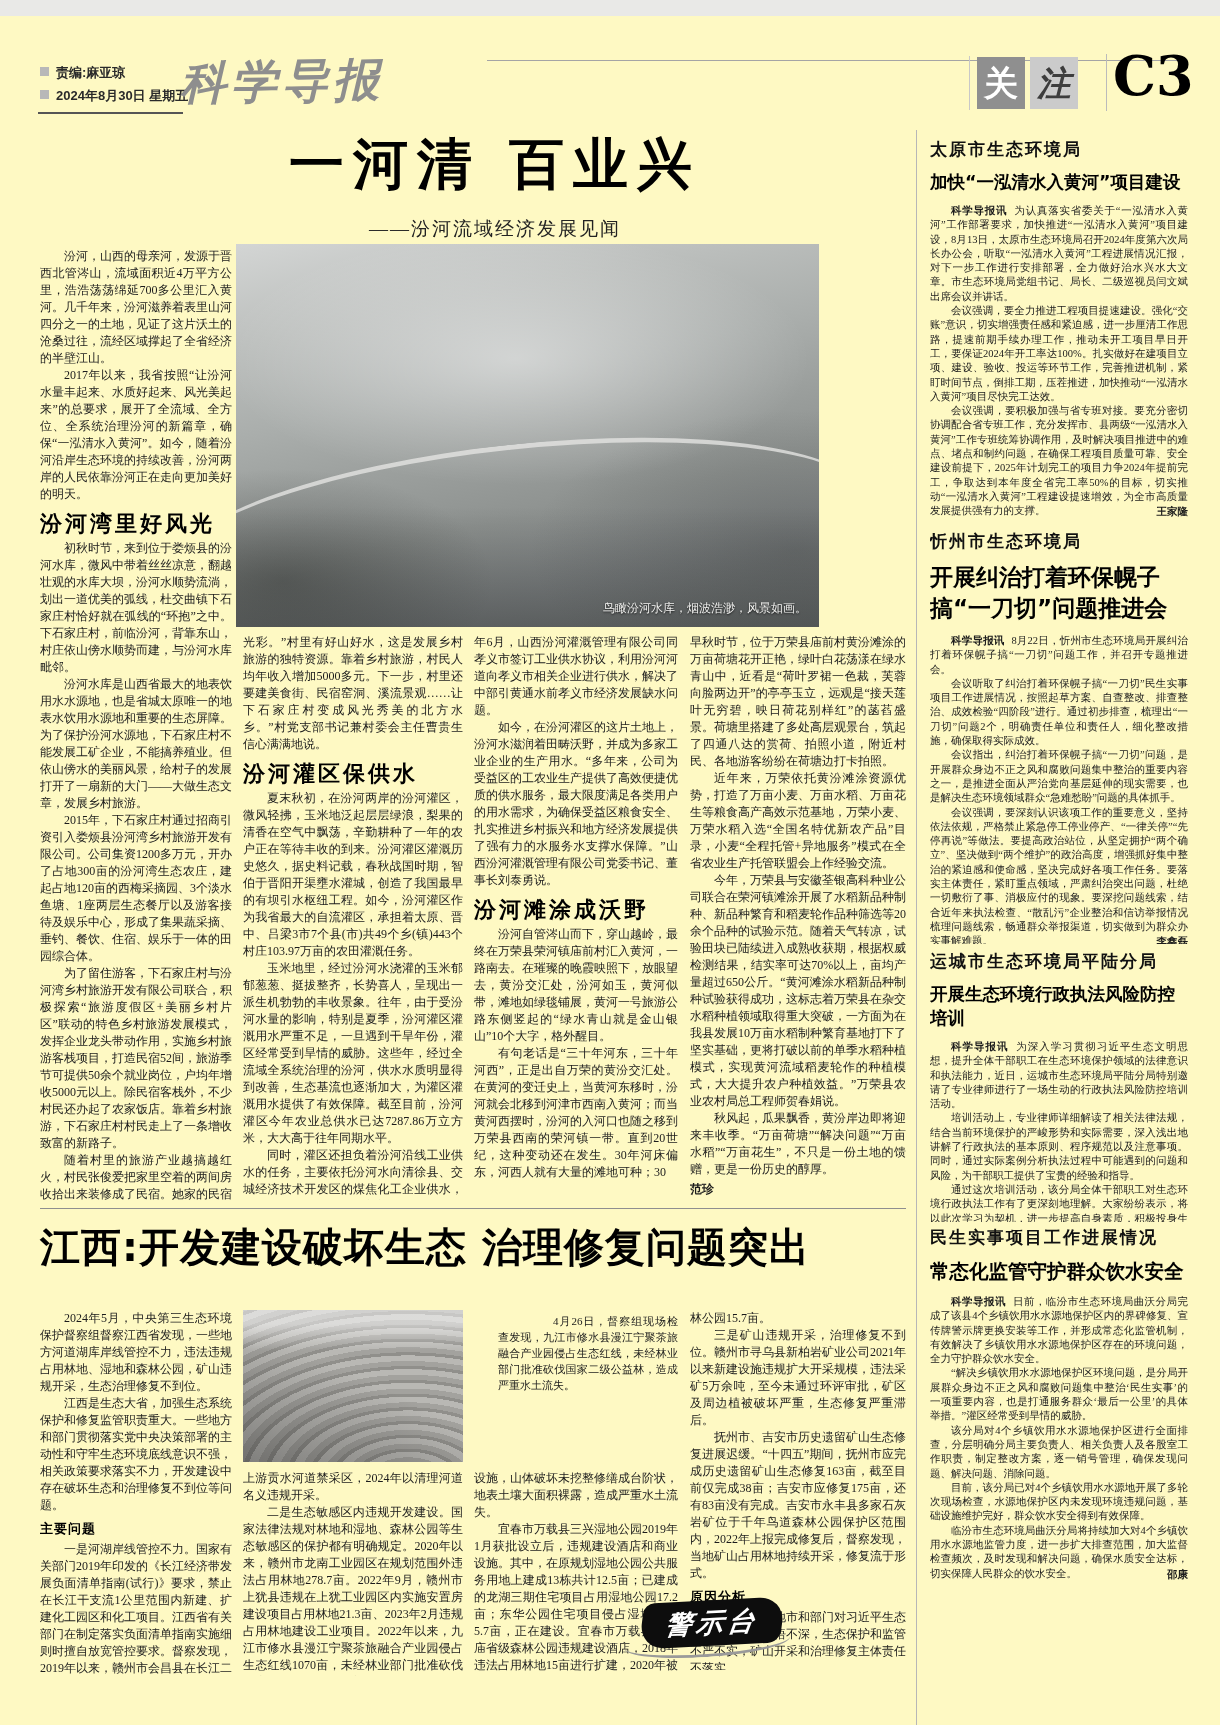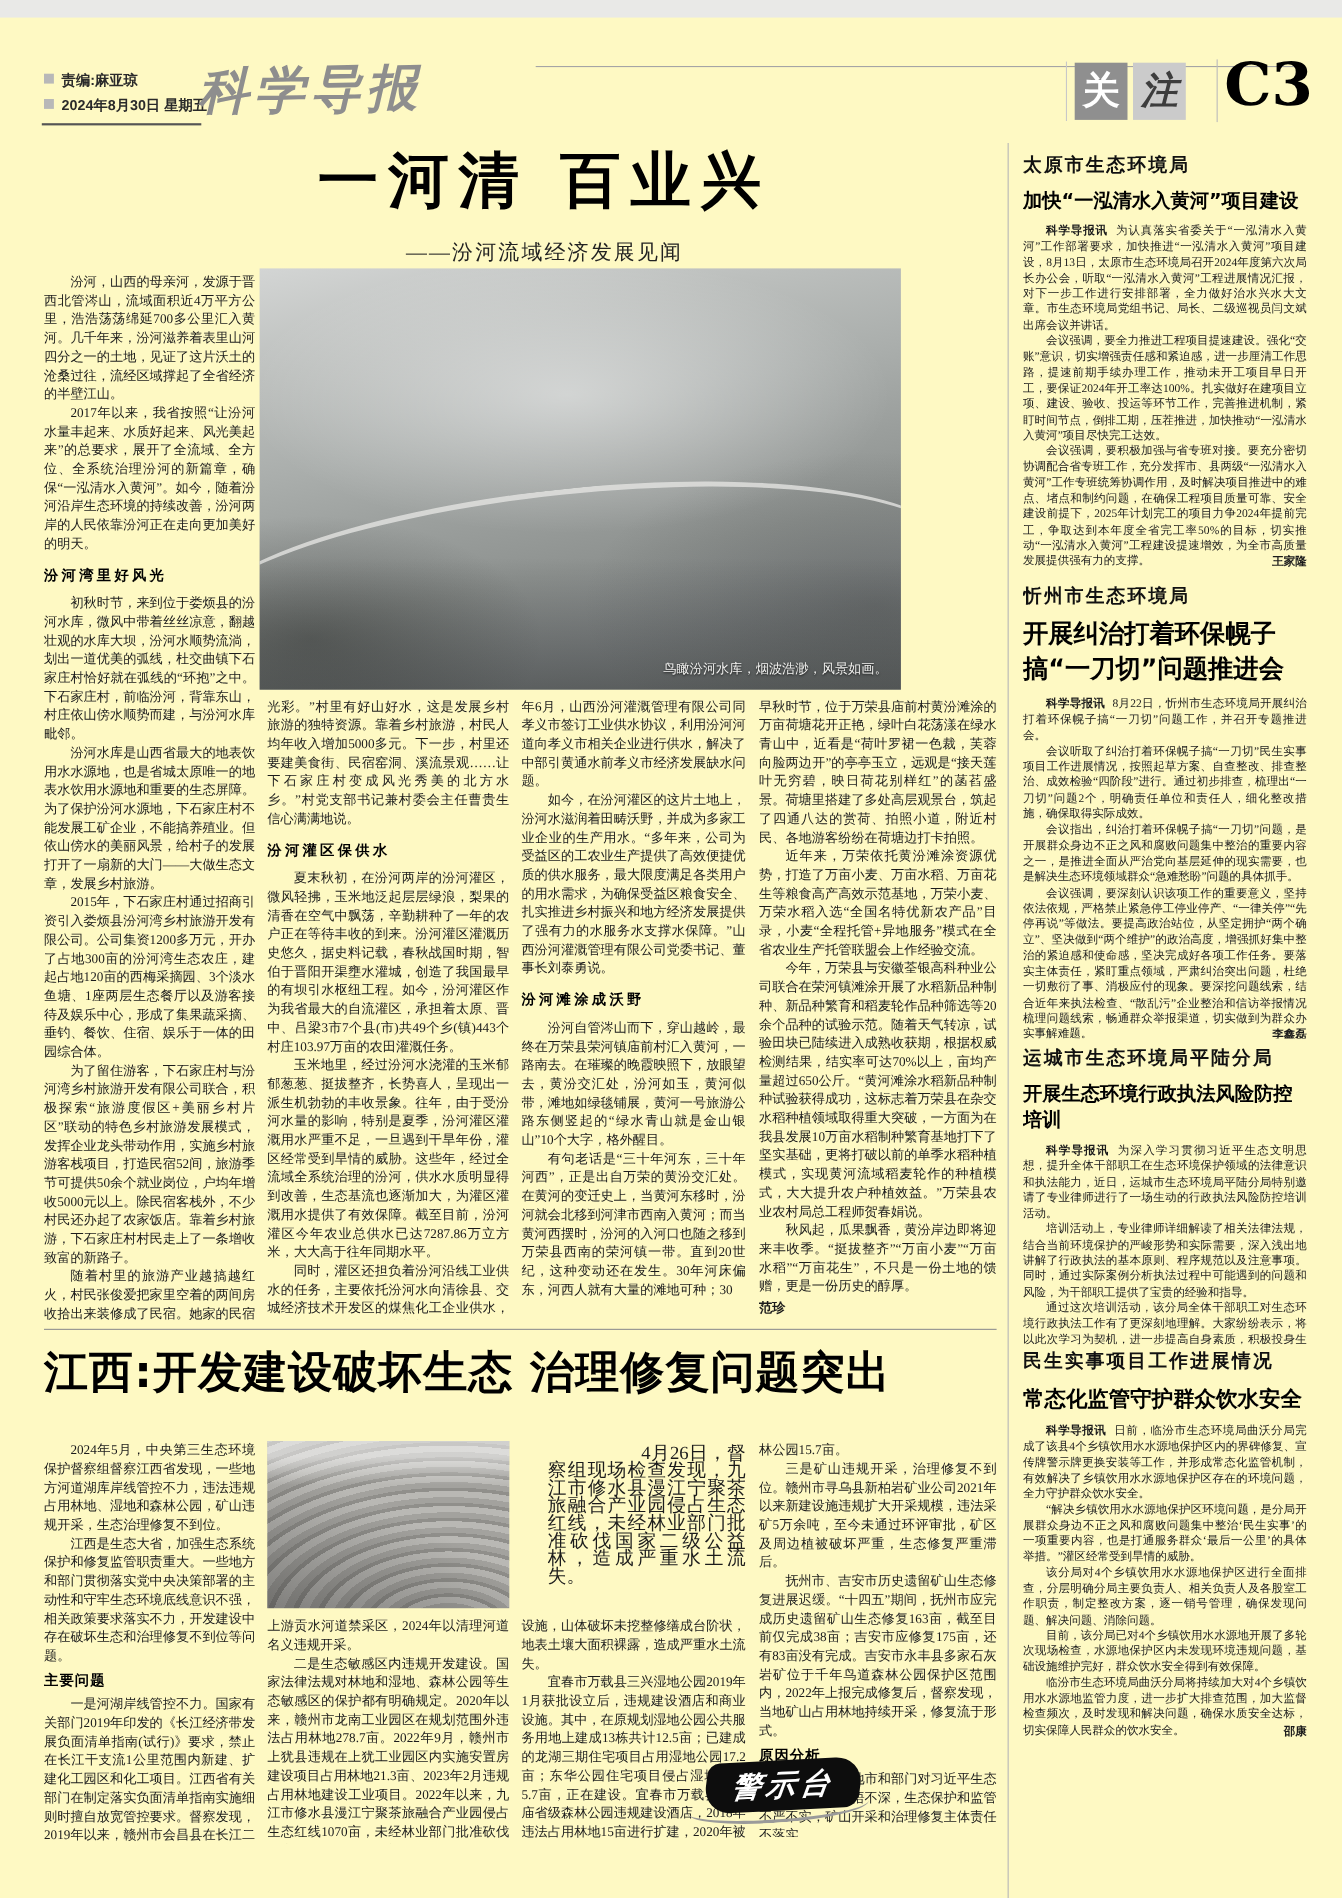--- a/index.html
+++ b/index.html
@@ -33,42 +33,42 @@
        linear-gradient(168deg,#d3d5d4 0%,#bcbfbd 20%,#aaaeac 38%,#9b9f9d 52%,#8e9290 66%,#84888a 82%,#7a7e80 100%);}
   .dam{position:absolute;left:-60px;top:200px;width:700px;height:300px;border-top:5px solid #e4e4e2;
        border-radius:50%/30%;transform:rotate(-6deg);opacity:.8;}
   .shore{position:absolute;left:0;bottom:0;width:100%;height:120px;
        background:linear-gradient(0deg,rgba(45,48,46,.45),rgba(45,48,46,0));}
   .m-photo .cap{position:absolute;right:12px;bottom:10px;color:#f3f3f1;font-family:"Liberation Sans",sans-serif;
        font-size:12px;text-shadow:0 1px 2px rgba(0,0,0,.8);}
   .col{position:absolute;overflow:hidden;font-size:12px;line-height:17px;text-align:justify;}
   .col p{margin:0;text-indent:2em;}
   .col p.noind{text-indent:0;}
-  .subhead{font-family:"DejaVu Sans",sans-serif;font-weight:bold;font-size:13px;color:#000;
+  .subhead{font-family:"DejaVu Sans",sans-serif;font-weight:bold;font-size:22px;color:#000;
            letter-spacing:3px;margin:12px 0 8px;text-indent:0;}
   .subhead.small{font-size:13px;letter-spacing:1px;margin:6px 0 4px;}
   .sig{font-weight:bold;padding-right:10px;margin-top:3px;}
   .auth{float:right;font-weight:bold;font-family:"Liberation Sans",sans-serif;padding-left:8px;}
   b.lead{font-family:"Liberation Sans",sans-serif;padding-right:4px;}
   .c1{left:40px;top:232px;width:192px;height:952px;}
   .c2{left:243px;top:618px;width:220px;height:566px;}
   .c3{left:474px;top:618px;width:204px;height:566px;}
   .c4{left:690px;top:618px;width:216px;height:566px;}
   .hr-main{left:40px;top:1192px;width:866px;height:1px;background:#8f8f8f;}
   
   .j-headline{left:40px;top:1204px;width:866px;font-family:"DejaVu Sans",sans-serif;font-weight:900;
               font-size:40px;color:#000;letter-spacing:1px;white-space:nowrap;}
   .jc1{left:40px;top:1294px;width:192px;height:366px;}
   .j-photo{left:243px;top:1294px;width:220px;height:152px;overflow:hidden;
      background:
        linear-gradient(180deg,rgba(255,255,255,.5) 0 14px,rgba(255,255,255,0) 40px),
        linear-gradient(25deg,rgba(20,20,20,.35),rgba(0,0,0,0) 55%),
        repeating-radial-gradient(ellipse 320px 200px at 75% 115%, #b9b8b4 0 9px, #908f8b 9px 14px, #a3a29e 14px 22px);}
   .jc2{left:243px;top:1454px;width:220px;height:206px;}
-  .j-cap{left:498px;top:1297px;width:180px;height:150px;overflow:hidden;font-size:17px;line-height:16px;
+  .j-cap{left:498px;top:1297px;width:180px;height:150px;overflow:hidden;font-size:11px;line-height:16px;
          text-align:justify;}
   .j-cap p{margin:0;text-indent:5em;}
   .jc3{left:474px;top:1454px;width:204px;height:206px;}
   .jc4{left:690px;top:1294px;width:216px;height:360px;}
   
   .alert-logo{left:624px;top:1578px;width:170px;height:64px;}
   .alert-logo .brush{position:absolute;left:18px;top:6px;width:140px;height:46px;background:#0d0d0d;
       transform:skew(-10deg) rotate(-3deg);border-radius:10px 26px 12px 26px;
       display:flex;align-items:center;justify-content:center;}
   .alert-logo .brush span{color:#fff;font-style:italic;font-weight:bold;font-size:27px;letter-spacing:4px;
@@ -136,21 +136,21 @@
       <p class="noind">年6月，山西汾河灌溉管理有限公司同孝义市签订工业供水协议，利用汾河河道向孝义市相关企业进行供水，解决了中部引黄通水前孝义市经济发展缺水问题。</p>
       <p>如今，在汾河灌区的这片土地上，汾河水滋润着田畴沃野，并成为多家工业企业的生产用水。“多年来，公司为受益区的工农业生产提供了高效便捷优质的供水服务，最大限度满足各类用户的用水需求，为确保受益区粮食安全、扎实推进乡村振兴和地方经济发展提供了强有力的水服务水支撑水保障。”山西汾河灌溉管理有限公司党委书记、董事长刘泰勇说。</p>
       <div class="subhead">汾河滩涂成沃野</div>
       <p>汾河自管涔山而下，穿山越岭，最终在万荣县荣河镇庙前村汇入黄河，一路南去。在璀璨的晚霞映照下，放眼望去，黄汾交汇处，汾河如玉，黄河似带，滩地如绿毯铺展，黄河一号旅游公路东侧竖起的“绿水青山就是金山银山”10个大字，格外醒目。</p>
       <p>有句老话是“三十年河东，三十年河西”，正是出自万荣的黄汾交汇处。在黄河的变迁史上，当黄河东移时，汾河就会北移到河津市西南入黄河；而当黄河西摆时，汾河的入河口也随之移到万荣县西南的荣河镇一带。直到20世纪，这种变动还在发生。30年河床偏东，河西人就有大量的滩地可种；30</p>
     </div>
   <div class="abs col c4">
       <p class="noind">早秋时节，位于万荣县庙前村黄汾滩涂的万亩荷塘花开正艳，绿叶白花荡漾在绿水青山中，近看是“荷叶罗裙一色裁，芙蓉向脸两边开”的亭亭玉立，远观是“接天莲叶无穷碧，映日荷花别样红”的菡萏盛景。荷塘里搭建了多处高层观景台，筑起了四通八达的赏荷、拍照小道，附近村民、各地游客纷纷在荷塘边打卡拍照。</p>
       <p>近年来，万荣依托黄汾滩涂资源优势，打造了万亩小麦、万亩水稻、万亩花生等粮食高产高效示范基地，万荣小麦、万荣水稻入选“全国名特优新农产品”目录，小麦“全程托管+异地服务”模式在全省农业生产托管联盟会上作经验交流。</p>
       <p>今年，万荣县与安徽荃银高科种业公司联合在荣河镇滩涂开展了水稻新品种制种、新品种繁育和稻麦轮作品种筛选等20余个品种的试验示范。随着天气转凉，试验田块已陆续进入成熟收获期，根据权威检测结果，结实率可达70%以上，亩均产量超过650公斤。“黄河滩涂水稻新品种制种试验获得成功，这标志着万荣县在杂交水稻种植领域取得重大突破，一方面为在我县发展10万亩水稻制种繁育基地打下了坚实基础，更将打破以前的单季水稻种植模式，实现黄河流域稻麦轮作的种植模式，大大提升农户种植效益。”万荣县农业农村局总工程师贺春娟说。</p>
-      <p>秋风起，瓜果飘香，黄汾岸边即将迎来丰收季。“挺拔整齐”“万亩小麦”“万亩水稻”“万亩花生”，不只是一份土地的馈赠，更是一份历史的醇厚。</p>
+      <p>秋风起，瓜果飘香，黄汾岸边即将迎来丰收季。“万亩荷塘”“解决问题”“万亩水稻”“万亩花生”，不只是一份土地的馈赠，更是一份历史的醇厚。</p>
       <div class="sig">范珍</div>
     </div>
   <div class="abs hr-main"></div>
 
   <div class="abs j-headline">江西:开发建设破坏生态  治理修复问题突出</div>
   <div class="abs col jc1">
       <p>2024年5月，中央第三生态环境保护督察组督察江西省发现，一些地方河道湖库岸线管控不力，违法违规占用林地、湿地和森林公园，矿山违规开采，生态治理修复不到位。</p>
       <p>江西是生态大省，加强生态系统保护和修复监管职责重大。一些地方和部门贯彻落实党中央决策部署的主动性和守牢生态环境底线意识不强，相关政策要求落实不力，开发建设中存在破坏生态和治理修复不到位等问题。</p>
       <div class="subhead small">主要问题</div>
       <p>一是河湖岸线管控不力。国家有关部门2019年印发的《长江经济带发展负面清单指南(试行)》要求，禁止在长江干支流1公里范围内新建、扩建化工园区和化工项目。江西省有关部门在制定落实负面清单指南实施细则时擅自放宽管控要求。督察发现，2019年以来，赣州市会昌县在长江二级支流湘江岸线1公里范围内，新建年产15万吨减水剂等5个化工项目；吉安市安福县在长江二级支流泸水河1公里范围内，新建年产4千吨添加剂、年产5千吨线路板化工产品等2个化工项目。</p>

